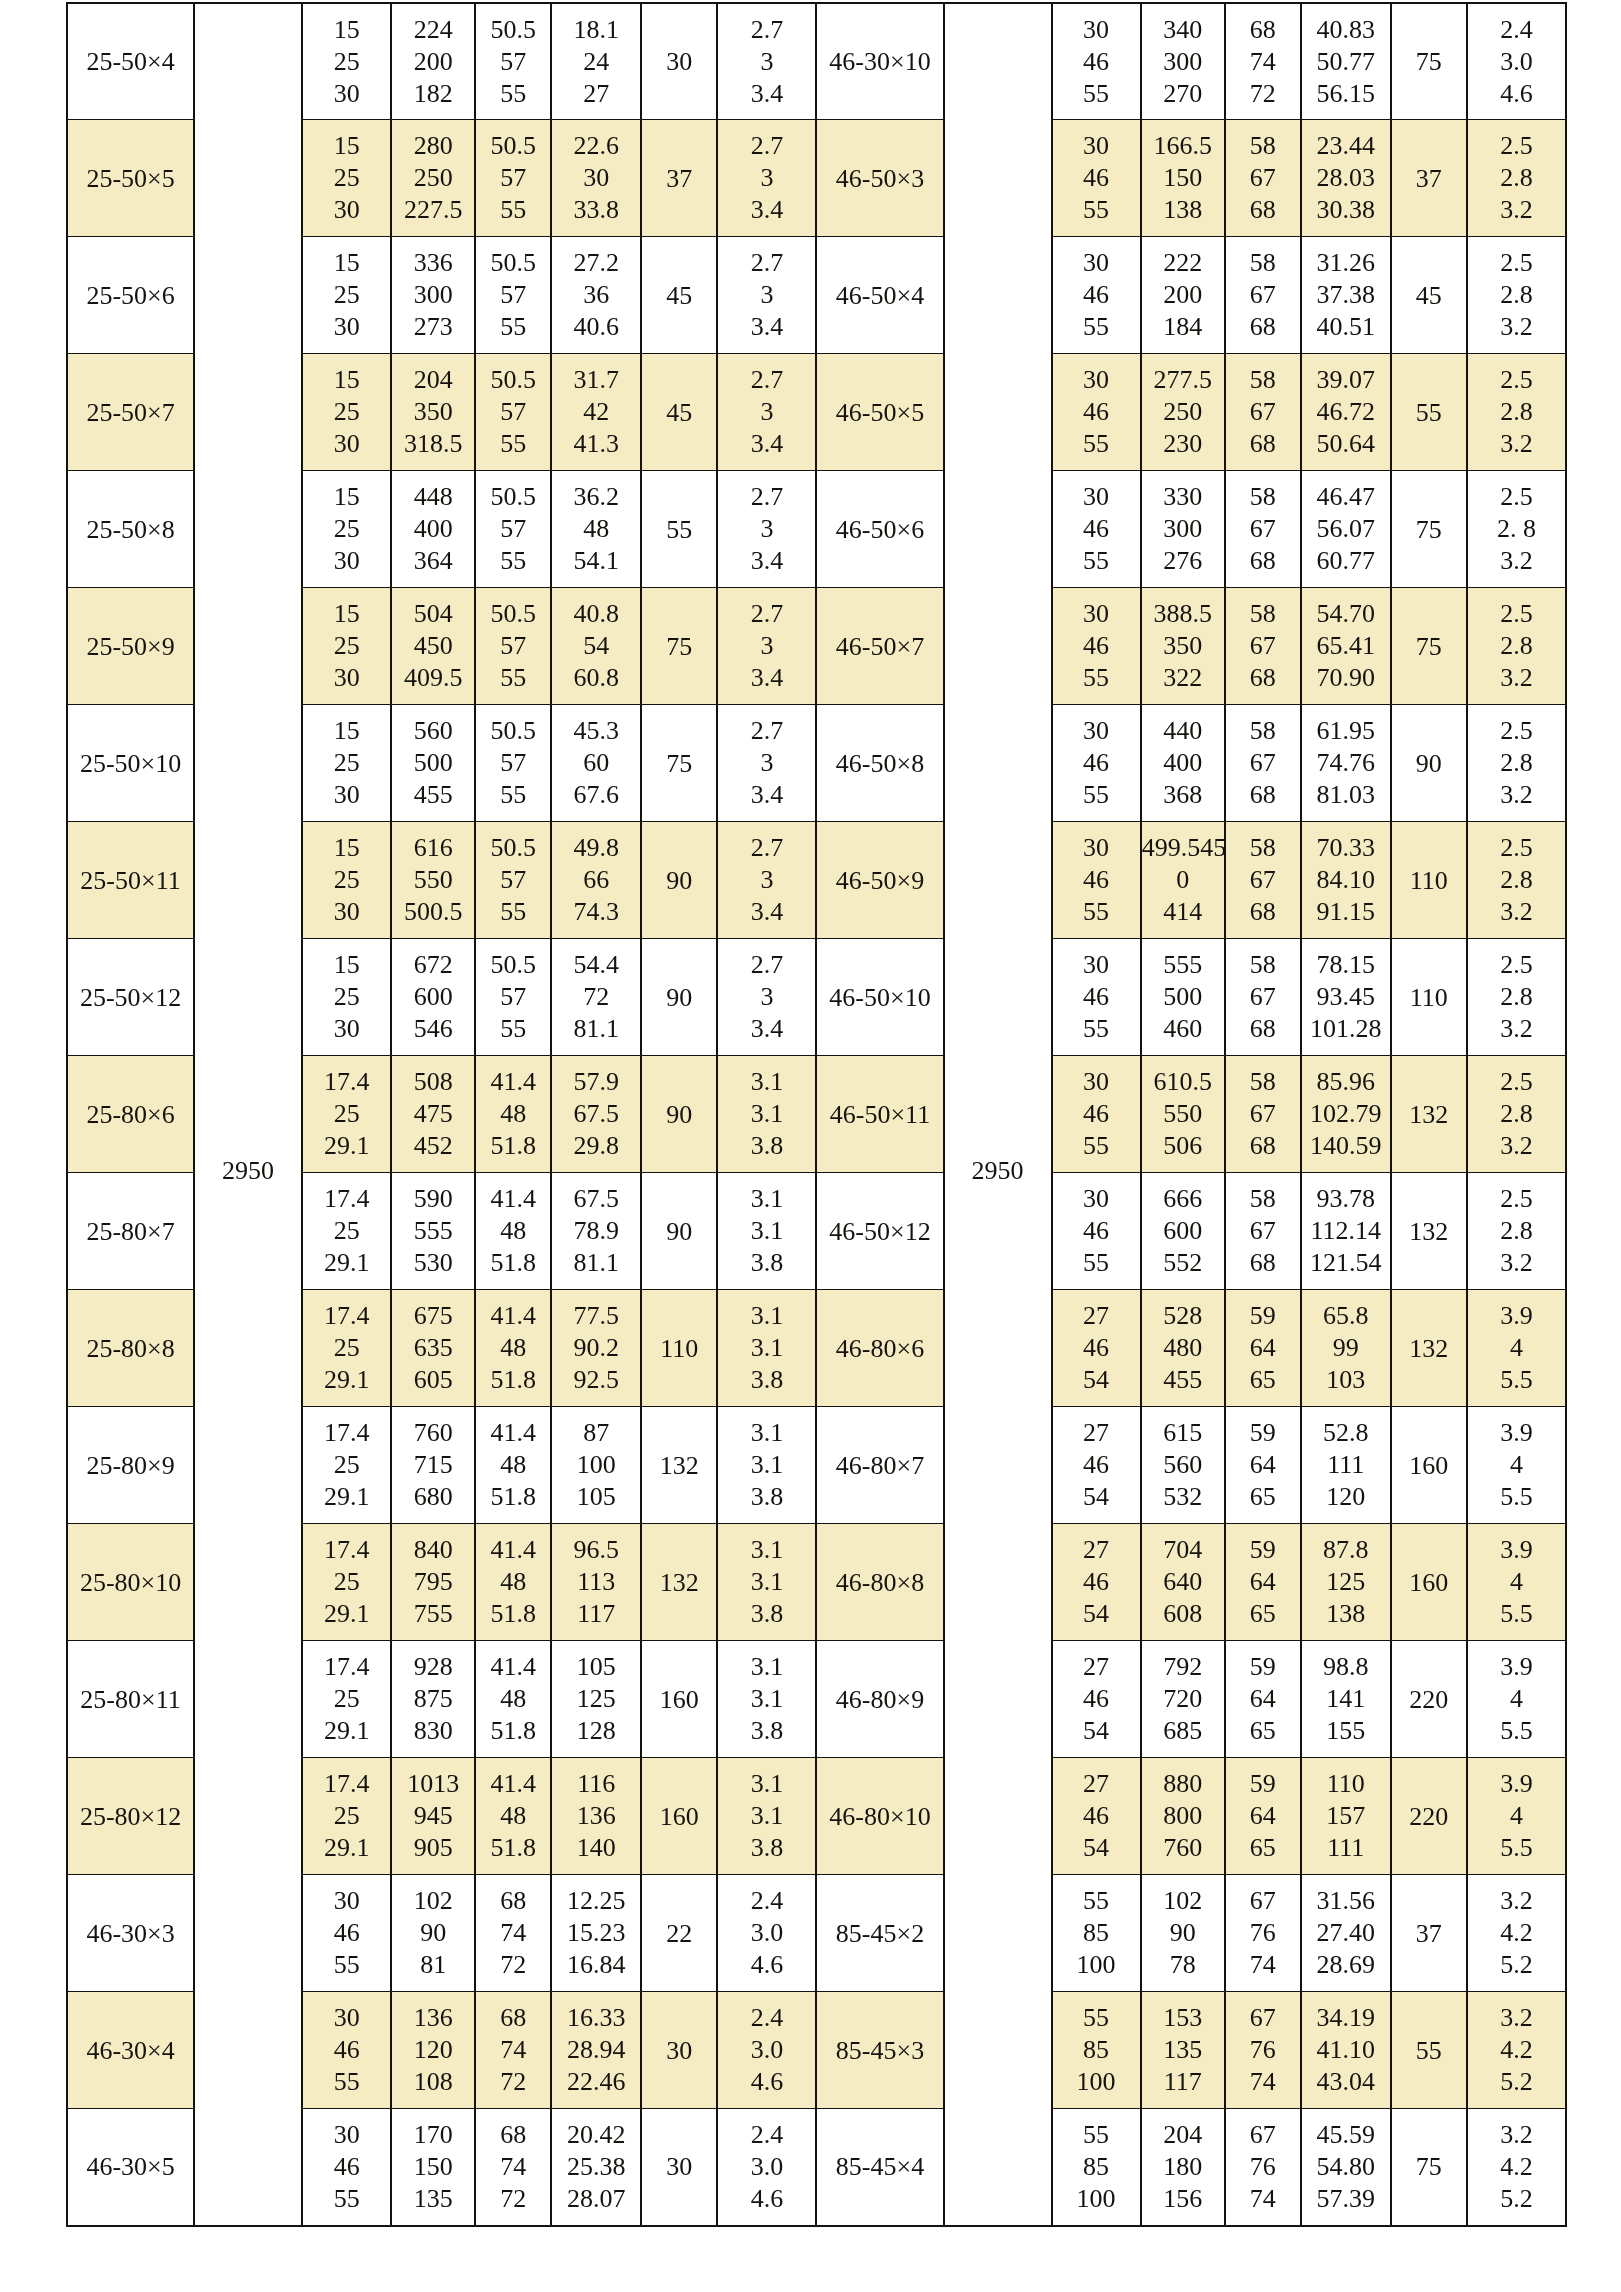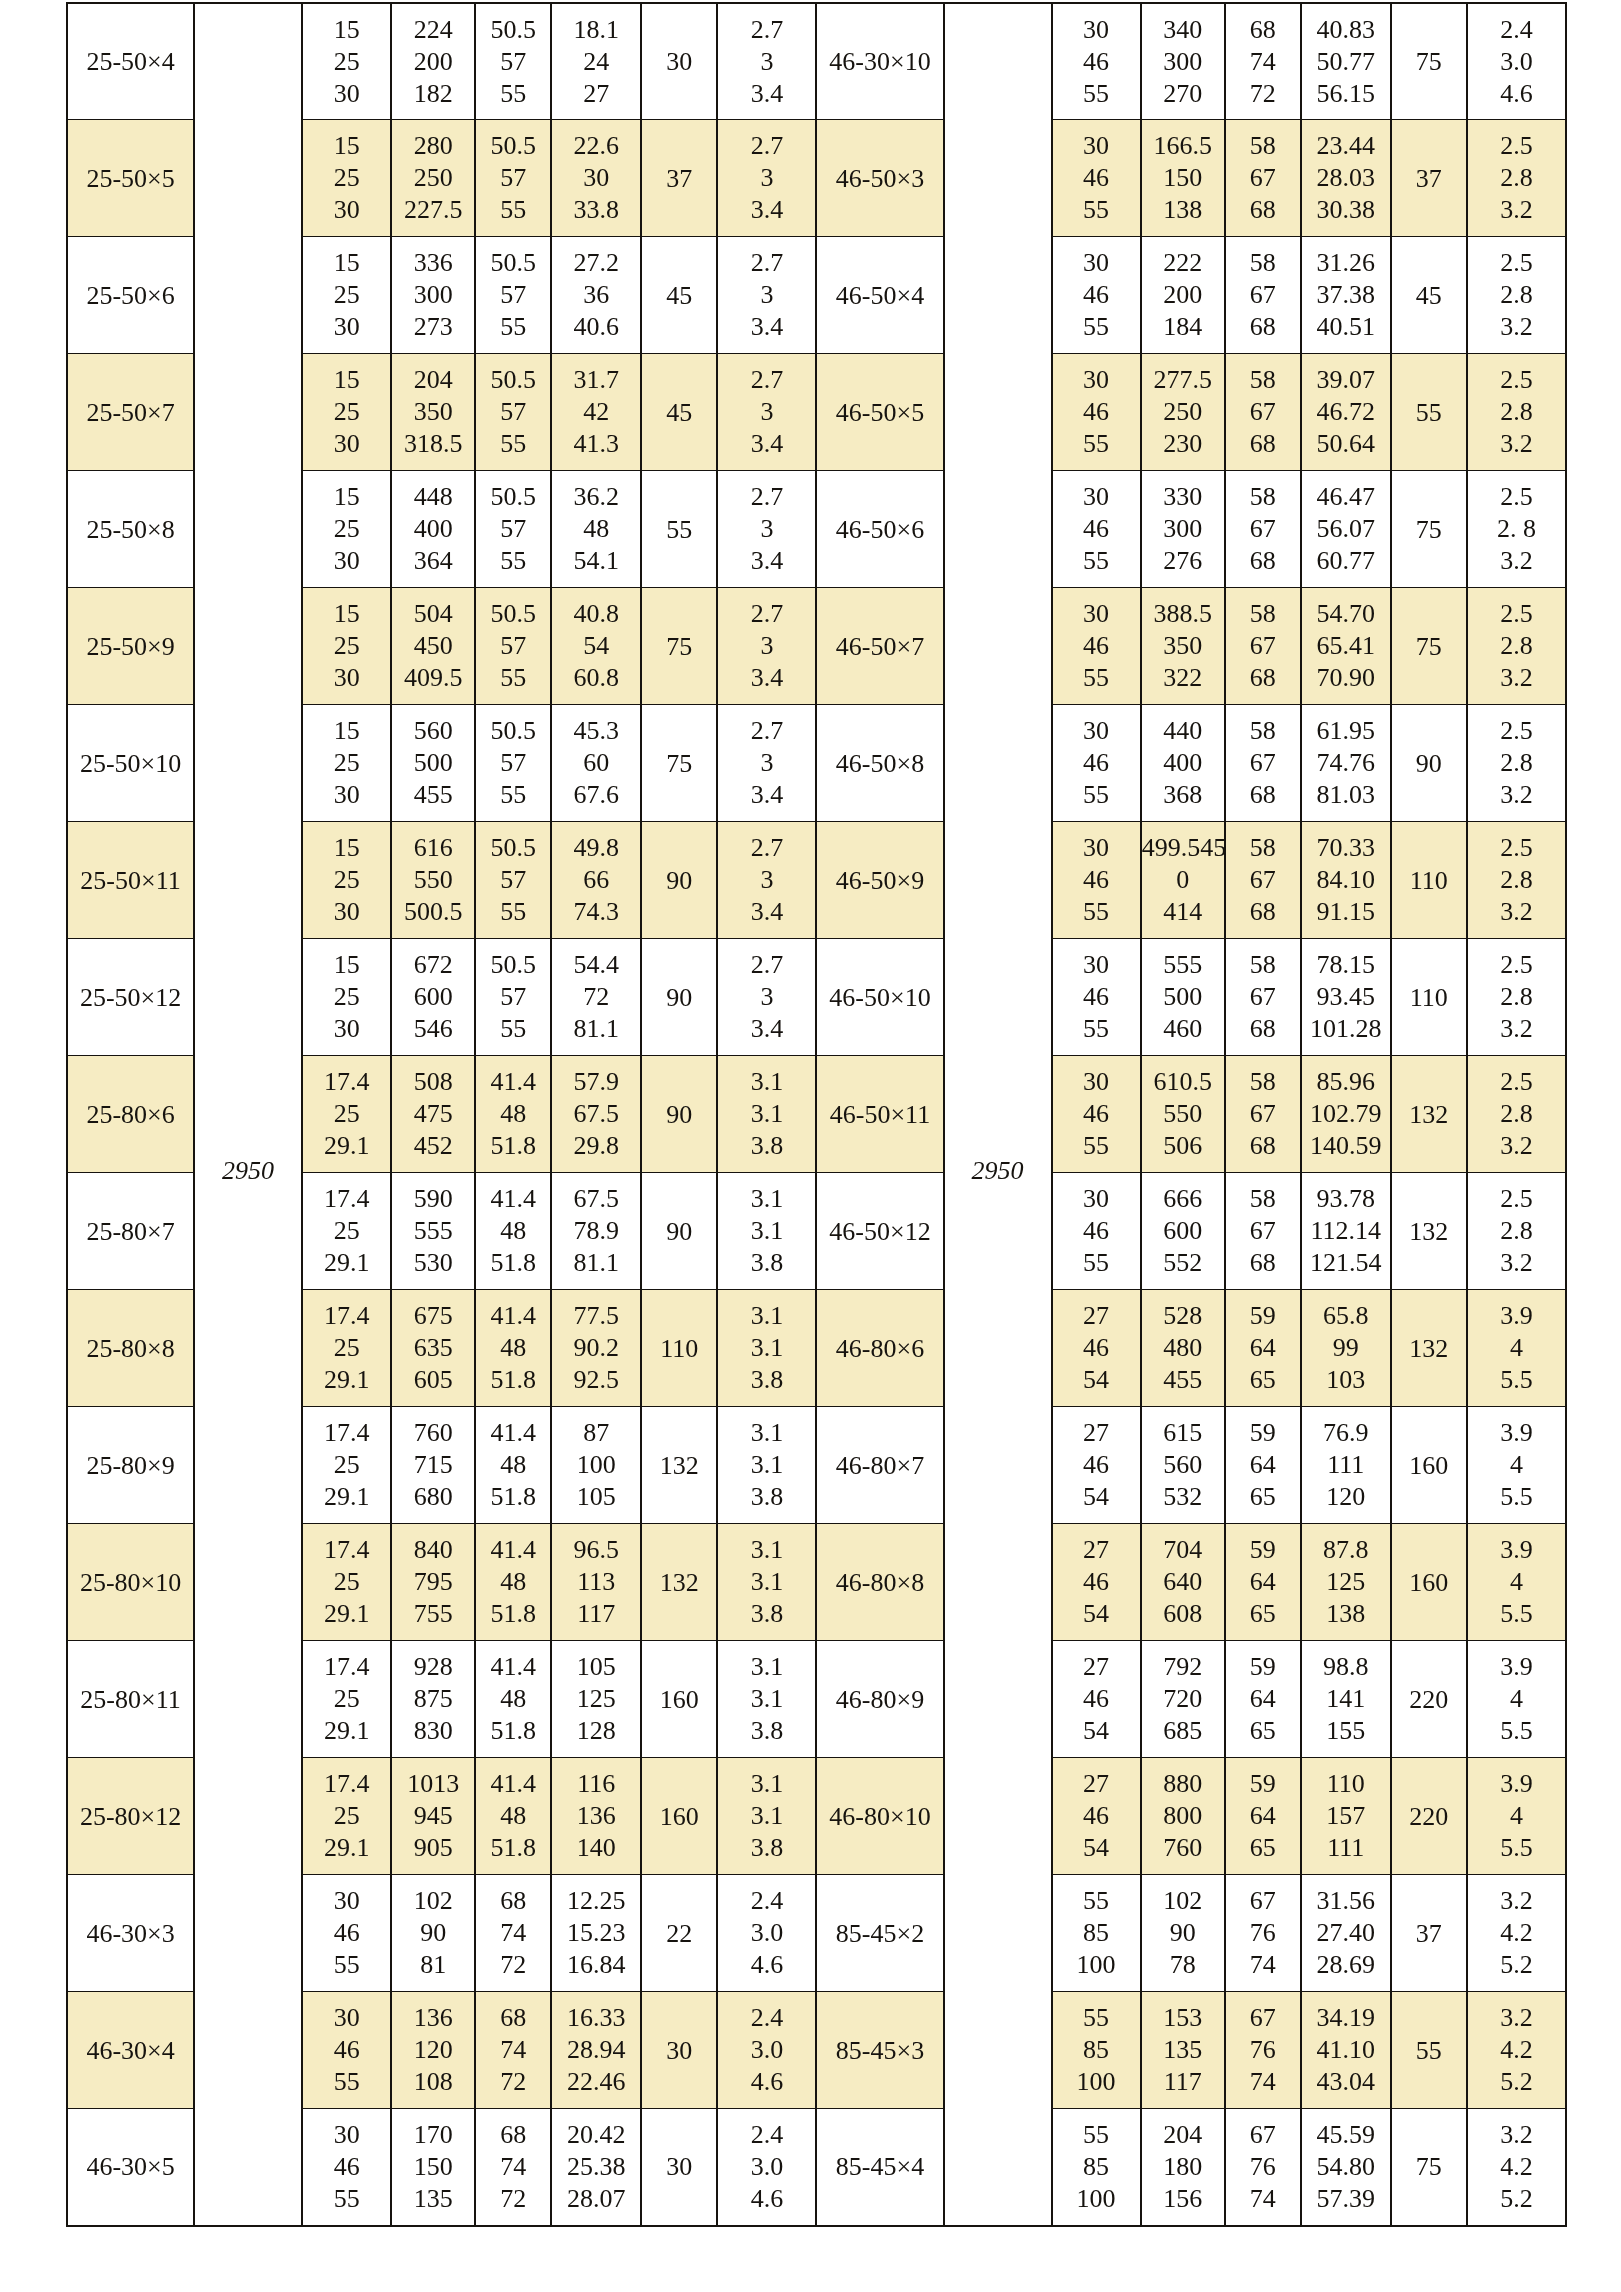--- a/index.html
+++ b/index.html
@@ -23,21 +23,21 @@
     border-top: 1.8px solid #16130f;
     border-bottom: 1.8px solid #16130f;
     border-left: 2.7px solid #16130f;
     border-right: 2.7px solid #16130f;
     background: #ffffff;
     text-align: center;
     vertical-align: middle;
     padding: 0;
   }
   .spec tr.shaded td { background: #F6ECC3; }
-  .spec td.speed { background: #ffffff; vertical-align: middle; padding-top: 112px; font-style: italic; }
+  .spec td.speed { background: #ffffff; vertical-align: middle; padding-top: 112px; }
   .v {
     display: block;
     font-size: 26px;
     line-height: 32px;
     white-space: nowrap;
   }
   td.model .v, td.power .v, td.speed .v { line-height: 1.2; }
 </style>
 </head>
 <body>
@@ -881,21 +881,21 @@
             <span class="v">615</span>
             <span class="v">560</span>
             <span class="v">532</span>
           </td>
           <td class="vals">
             <span class="v">59</span>
             <span class="v">64</span>
             <span class="v">65</span>
           </td>
           <td class="vals">
-            <span class="v">76.9</span>
+            <span class="v">52.8</span>
             <span class="v">111</span>
             <span class="v">120</span>
           </td>
           <td class="power">
             <span class="v">160</span>
           </td>
           <td class="vals">
             <span class="v">3.9</span>
             <span class="v">4</span>
             <span class="v">5.5</span>

